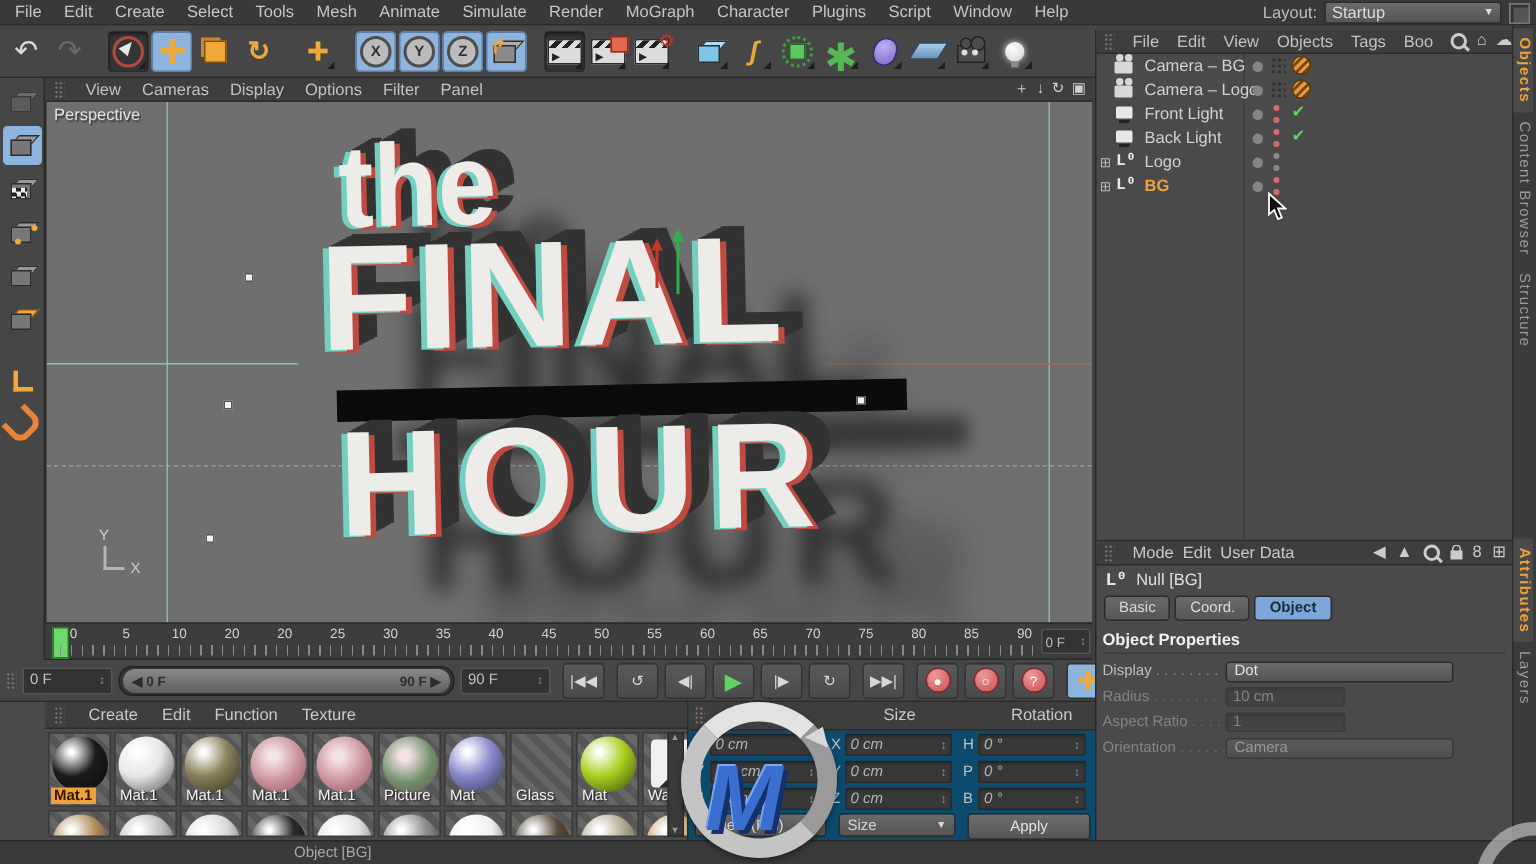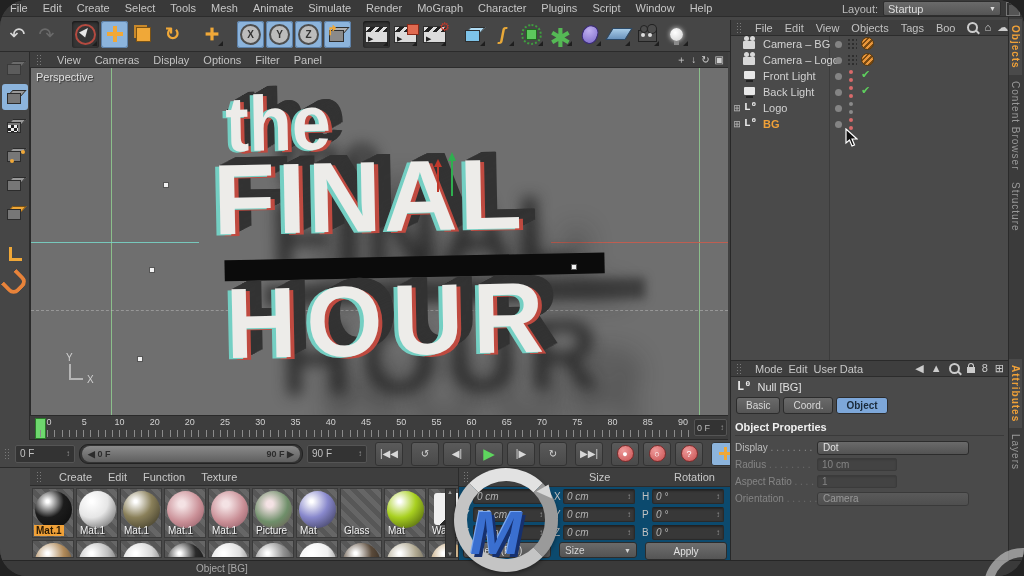--- a/index.html
+++ b/index.html
@@ -1,18 +1,18 @@
 <!DOCTYPE html>
 <html><head>
 <meta charset="utf-8">
 <style>
   html,body{margin:0;padding:0;background:#222;}
   .stage{position:relative;width:1024px;height:576px;background:#414141;
     font-family:"Liberation Sans",sans-serif;font-size:11px;color:#c8c8c8;
-    overflow:hidden;user-select:none;border-radius:27px;}
+    overflow:hidden;user-select:none;}
 
   
   .menubar{position:absolute;top:0;left:0;width:1024px;height:17px;background:#393939;
     border-bottom:1px solid #2c2c2c;display:flex;align-items:center;gap:15px;padding-left:10px;box-sizing:border-box;}
   .menubar .mi{color:#c6c6c6;font-size:11px;cursor:default;}
   .layoutbox{position:absolute;right:4px;top:1px;display:flex;align-items:center;gap:5px;}
   .layoutbox .lbl{color:#bdbdbd;}
   .layoutsel{width:108px;height:13px;background:linear-gradient(#6a6a6a,#555);border:1px solid #2e2e2e;
     border-radius:2px;display:flex;align-items:center;justify-content:space-between;padding:0 4px;color:#ddd;}
   .layoutsel .dn{font-size:7px;color:#ddd;}

